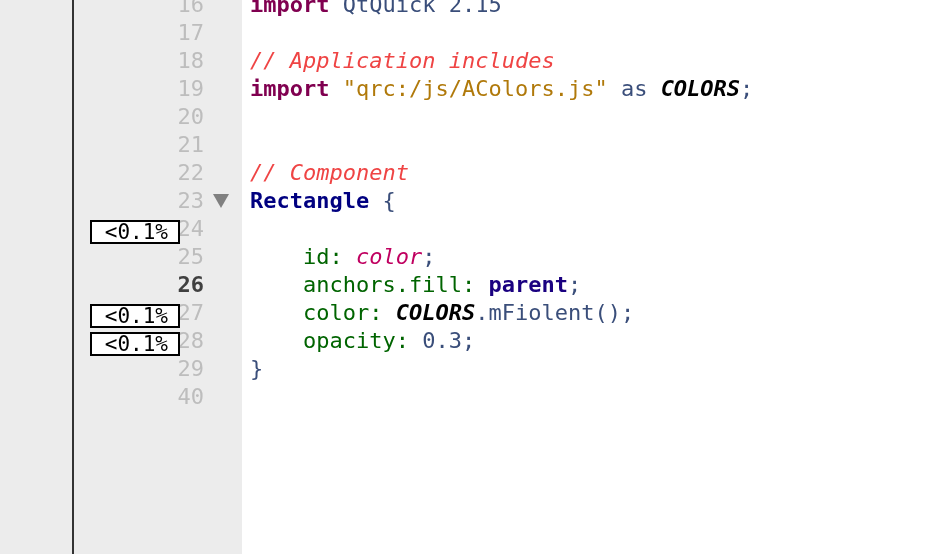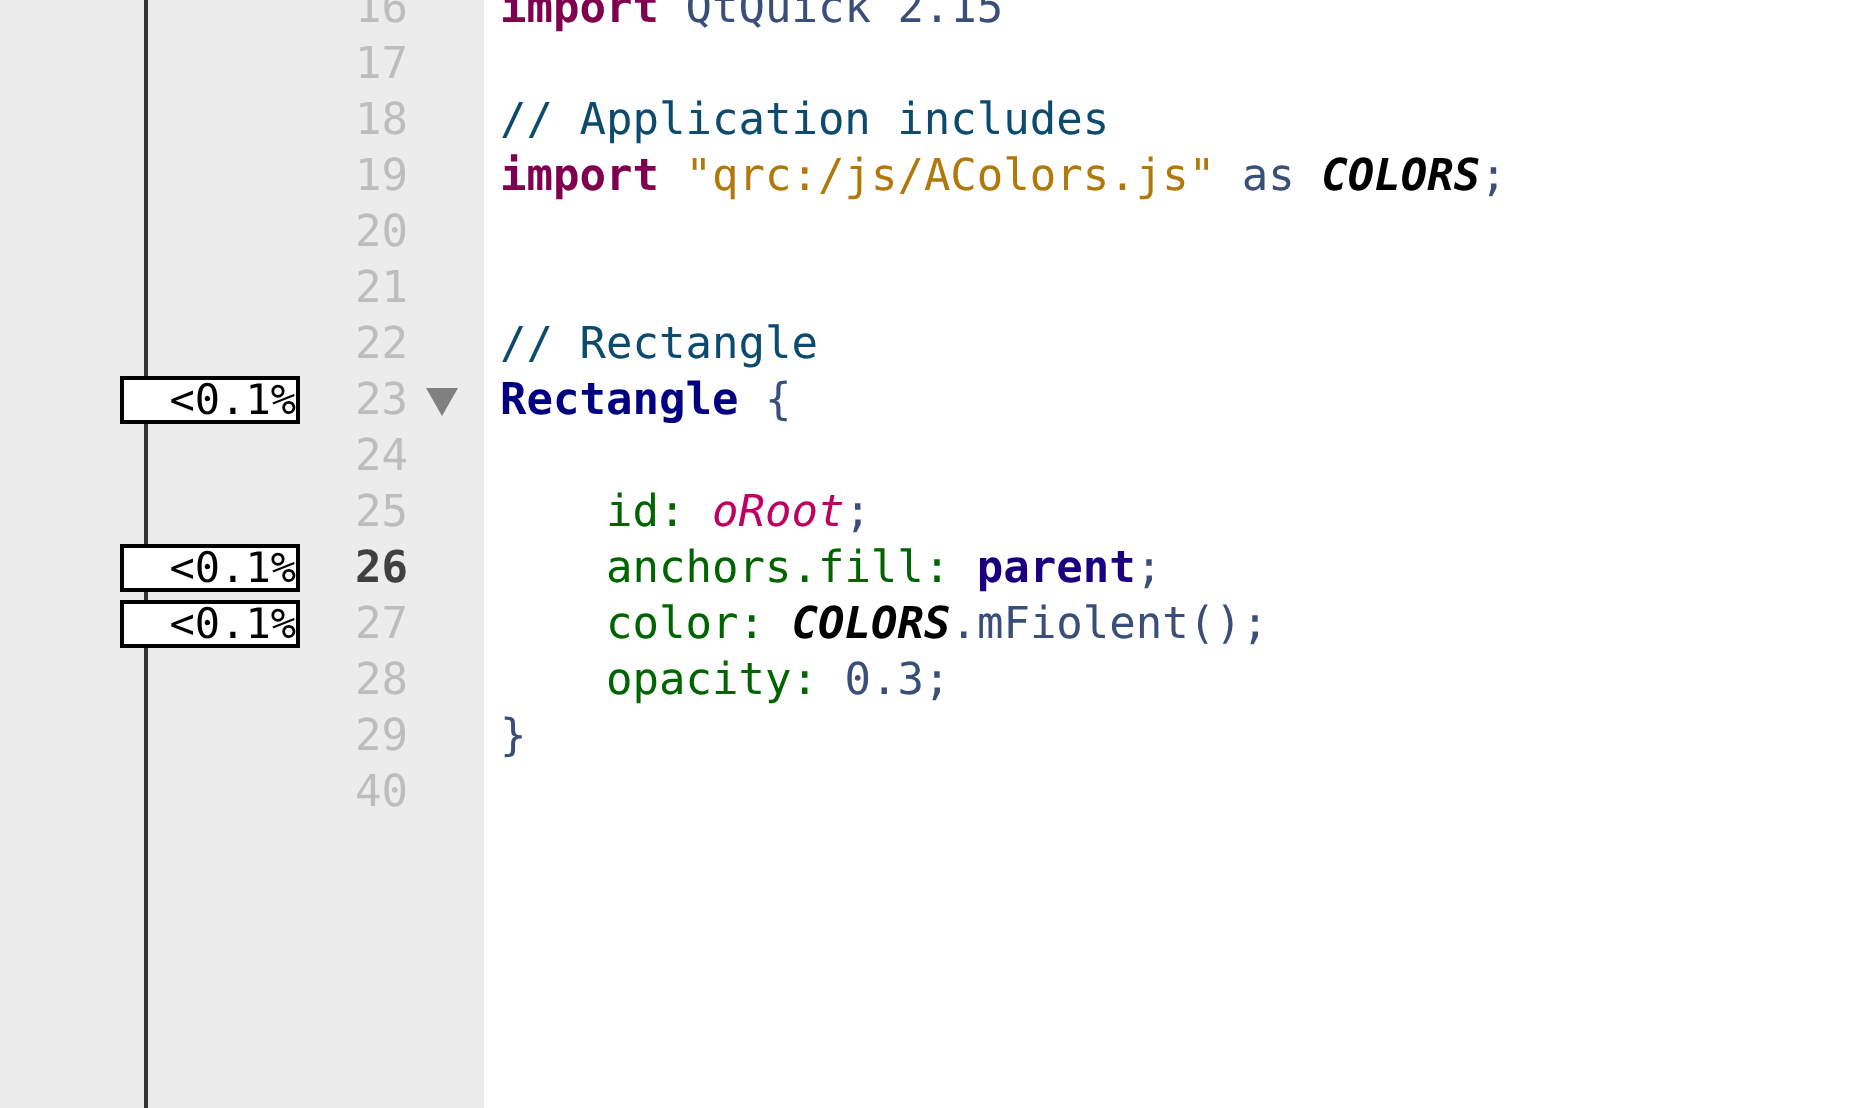--- a/index.html
+++ b/index.html
@@ -18,42 +18,42 @@
     }
     .gutter {
       position: absolute; left: 74px; top: 0; width: 168px; height: 554px;
       background: #ececec;
     }
     .editor {
       position: absolute; left: 242px; top: 0; right: 0; height: 554px;
       background: #ffffff;
     }
     .perf-badge {
-      position: absolute; left: 60px; width: 90px; height: 24px;
+      position: absolute; left: 90px; width: 90px; height: 24px;
       background: #ffffff; border: 2px solid #000000; box-sizing: border-box;
       font-size: 21px; line-height: 20px; color: #000000;
-      text-align: right; padding-right: 0px; overflow: hidden; white-space: nowrap;
+      text-align: right; padding-right: 10px; overflow: hidden; white-space: nowrap; margin-top: 32px;
     }
     .line-num {
       position: absolute; left: 160px; width: 44px; text-align: right;
       font-size: 22px; line-height: 28px; color: #bdbdbd;
     }
     .line-num.current { color: #404040; font-weight: bold; }
     .fold-arrow {
       position: absolute; left: 213px; width: 0; height: 0;
       border-left: 8px solid transparent; border-right: 8px solid transparent;
       border-top: 14px solid #808080;
     }
     .code {
       position: absolute; left: 250px; font-size: 22px; line-height: 28px;
       white-space: pre; color: #3a4e7a;
     }
     .kw-import { color: #800050; font-weight: bold; }
     .plain { color: #3a4e7a; }
-    .comment { color: #0c4a6e; }
+    .comment { color: #ef4444; font-style: italic; }
     .string { color: #b0790a; }
     .ident-bold-italic { color: #000000; font-weight: bold; font-style: italic; }
     .type { color: #000080; font-weight: bold; }
     .prop { color: #006400; }
     .id-italic { color: #c00060; font-style: italic; }
     .parent { color: #1a0080; font-weight: bold; }
   </style>
 </head>
 <body>
 
@@ -83,25 +83,25 @@
 <div class="perf-badge" style="top:188px">&lt;0.1%</div>
 <div class="perf-badge" style="top:272px">&lt;0.1%</div>
 <div class="perf-badge" style="top:300px">&lt;0.1%</div>
 
 <div class="code" style="top:-9px"><span class="kw-import">import</span><span class="plain"> QtQuick 2.15</span></div>
 
 <div class="code" style="top:47px"><span class="comment">// Application includes</span></div>
 
 <div class="code" style="top:75px"><span class="kw-import">import</span><span> </span><span class="string">"qrc:/js/AColors.js"</span><span class="plain"> as </span><span class="ident-bold-italic">COLORS</span><span class="plain">;</span></div>
 
-<div class="code" style="top:159px"><span class="comment">// Rectangle</span></div>
+<div class="code" style="top:159px"><span class="comment">// Component</span></div>
 
 <div class="code" style="top:187px"><span class="type">Rectangle</span><span class="plain"> {</span></div>
 
-<div class="code" style="top:243px"><span>    </span><span class="prop">id:</span><span> </span><span class="id-italic">oRoot</span><span class="plain">;</span></div>
+<div class="code" style="top:243px"><span>    </span><span class="prop">id:</span><span> </span><span class="id-italic">color</span><span class="plain">;</span></div>
 
 <div class="code" style="top:271px"><span>    </span><span class="prop">anchors.fill:</span><span> </span><span class="parent">parent</span><span class="plain">;</span></div>
 
 <div class="code" style="top:299px"><span>    </span><span class="prop">color:</span><span> </span><span class="ident-bold-italic">COLORS</span><span class="plain">.mFiolent();</span></div>
 
 <div class="code" style="top:327px"><span>    </span><span class="prop">opacity:</span><span class="plain"> 0.3;</span></div>
 
 <div class="code" style="top:355px"><span class="plain">}</span></div>
 
 </body></html>

